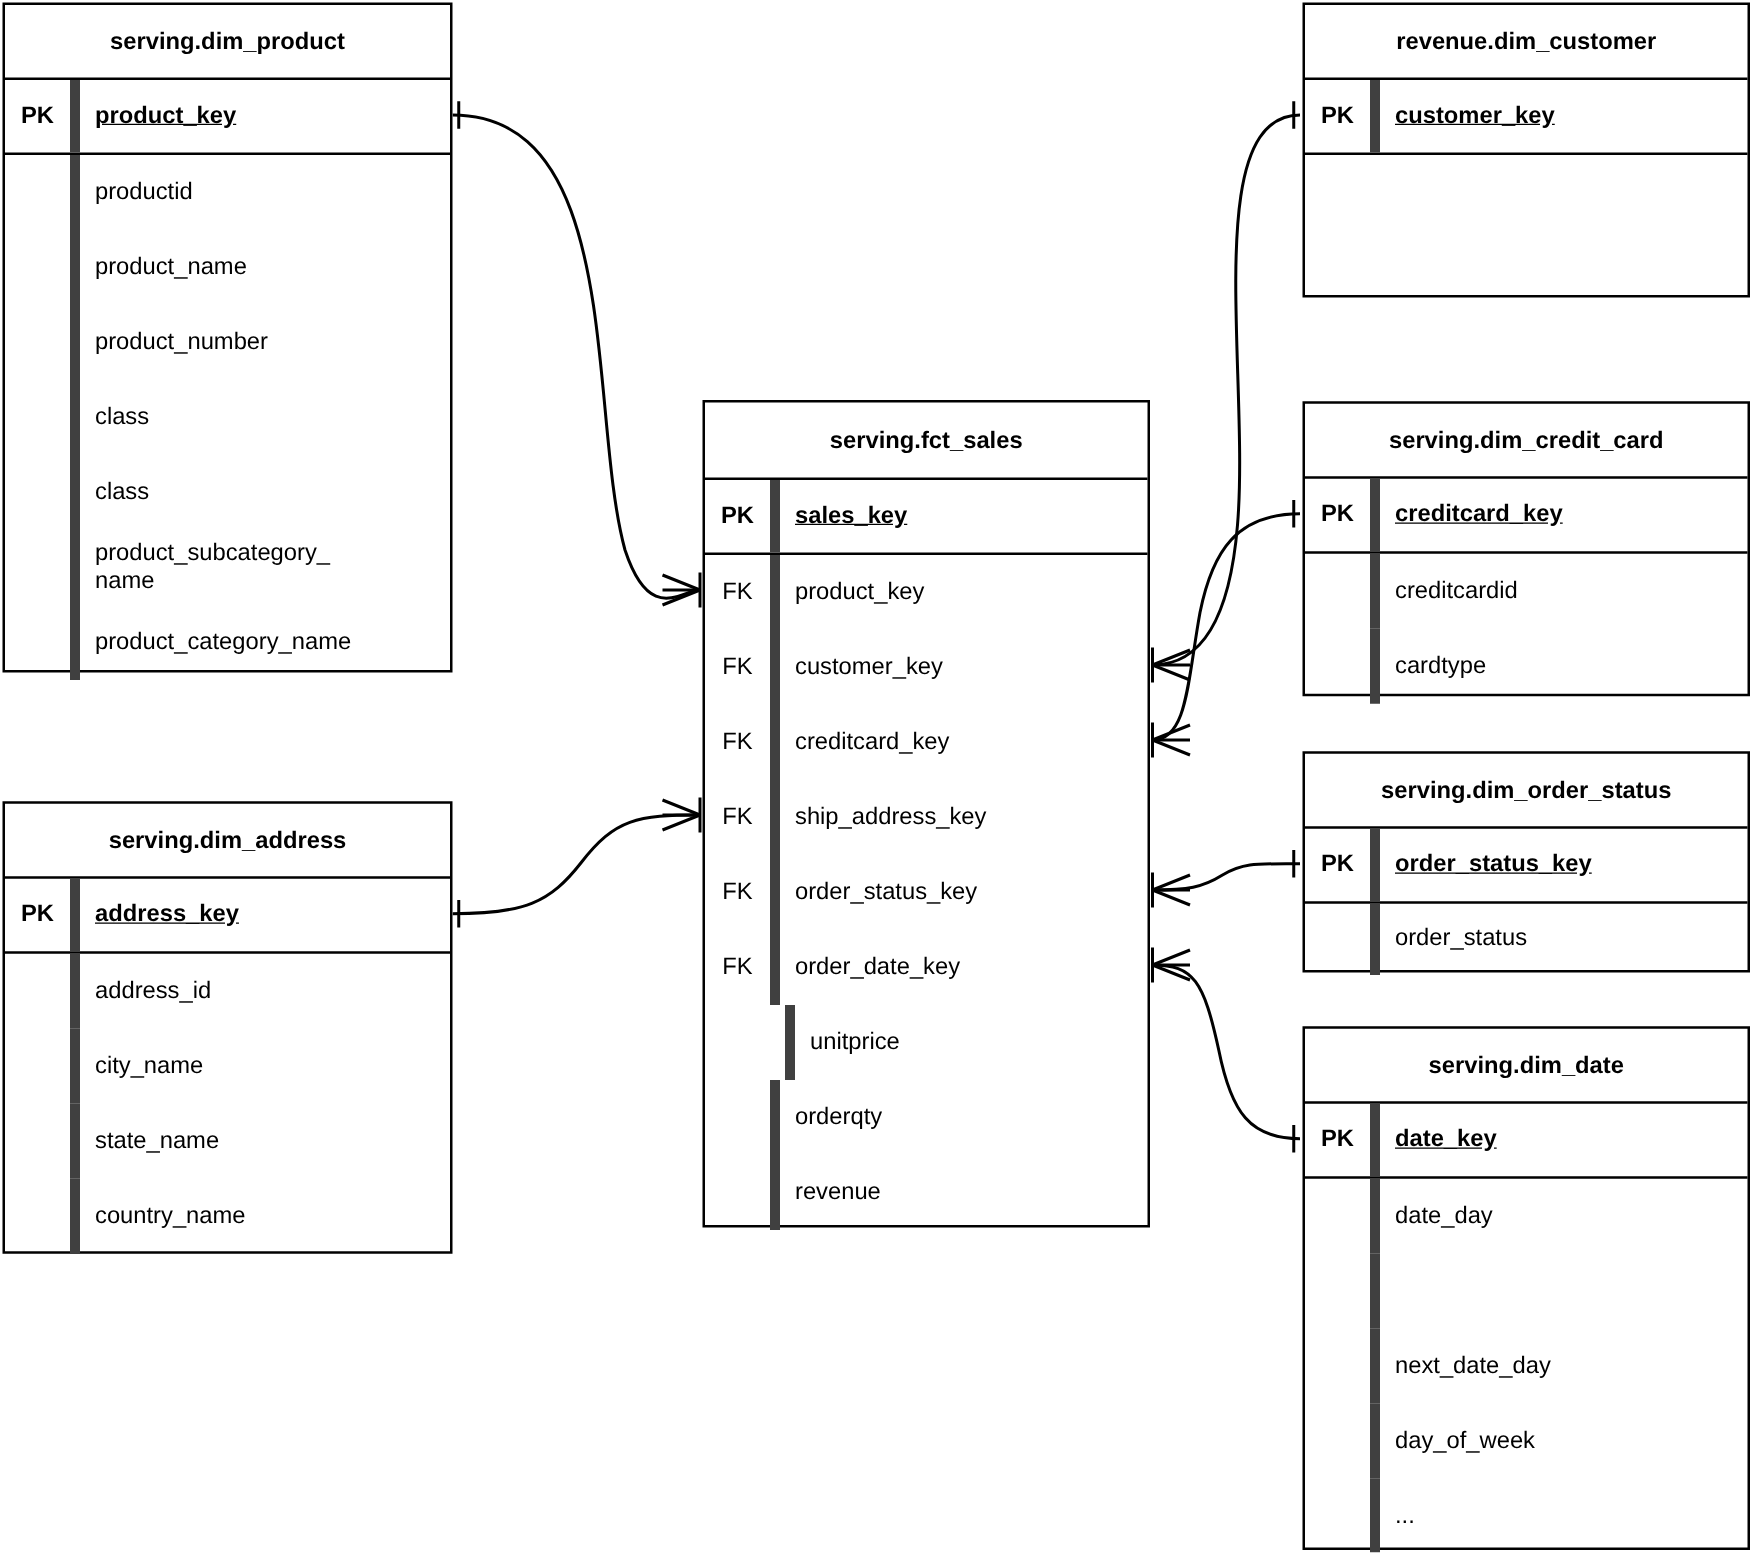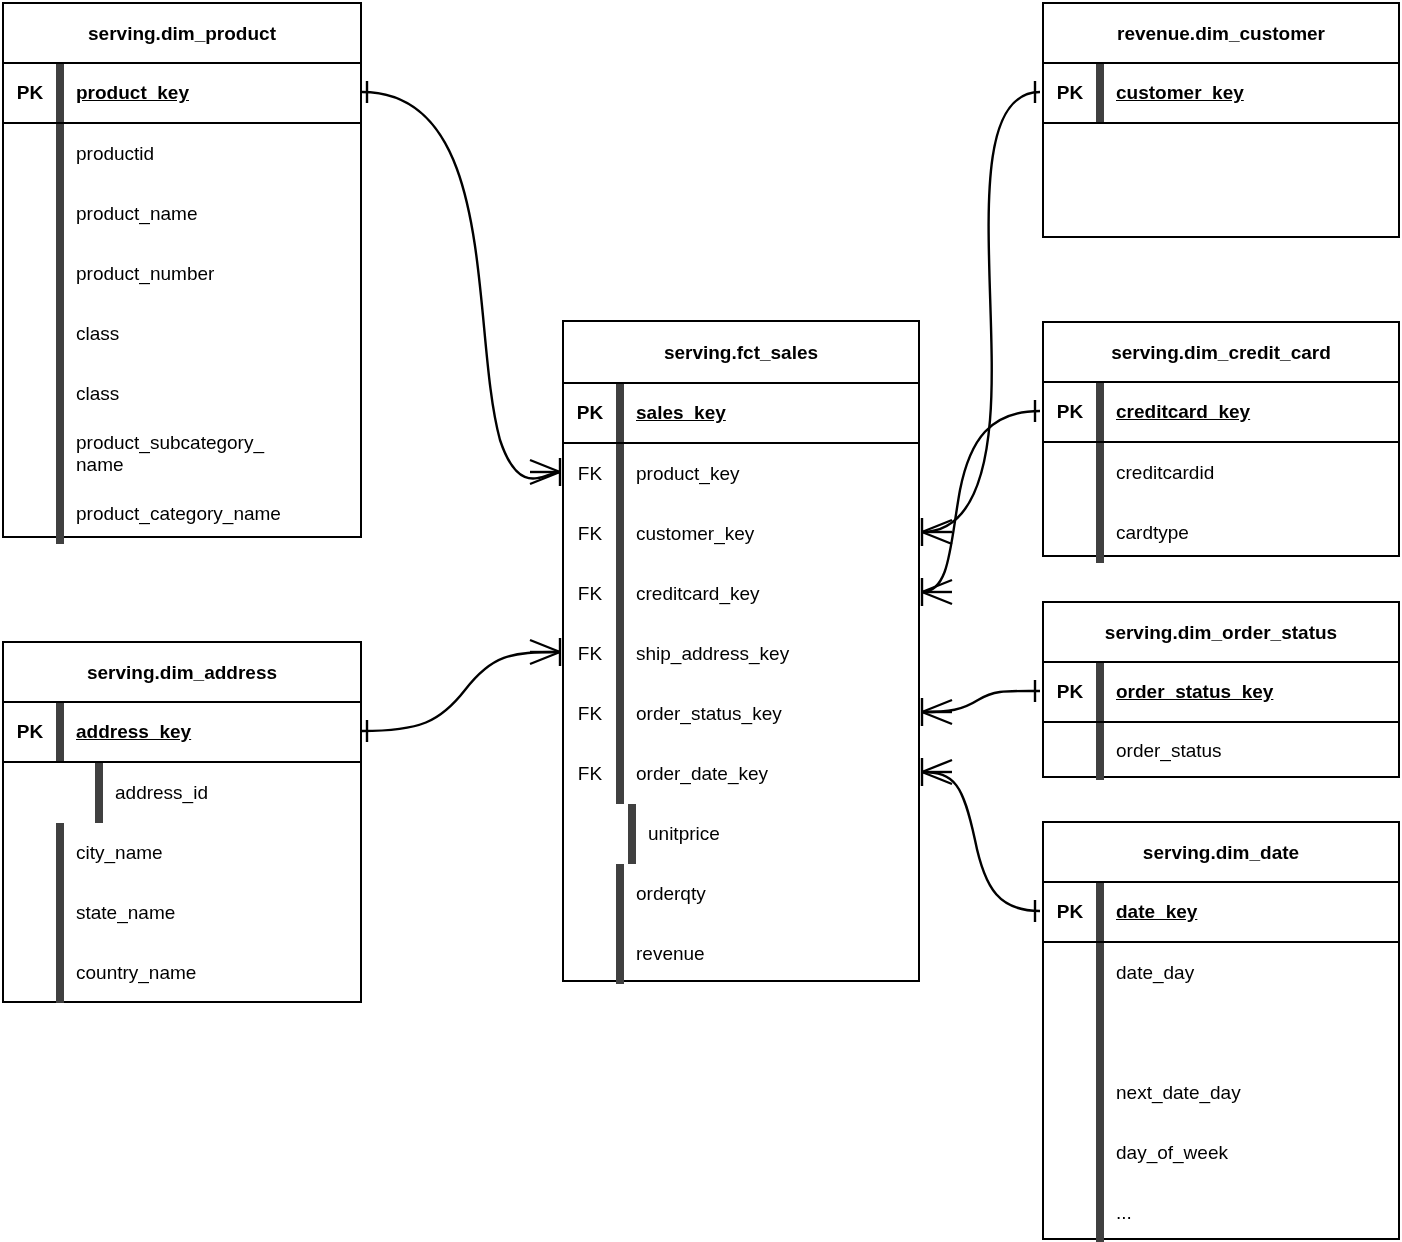--- a/index.html
+++ b/index.html
@@ -191,21 +191,21 @@
           </div>
         </div>
       </div>
       <div class="entity" style="left: 2px; top: 641px; width: 360px; height: 362px;">
         <div class="entity-title" style="height: 60px;">serving.dim_address</div>
         <div class="row pk-row" style="height: 60px;">
           <div class="keycell bold" style="flex-basis: 60px;">PK</div>
           <div class="attrcell key">address_key</div>
         </div>
         <div class="fields" style="height: 238px;">
-          <div class="row" style="height: 60px; margin-left: 39px;">
+          <div class="row" style="height: 60px;">
             <div class="keycell" style="flex-basis: 60px;"></div>
             <div class="attrcell">address_id</div>
           </div>
           <div class="row" style="height: 60px;">
             <div class="keycell" style="flex-basis: 60px;"></div>
             <div class="attrcell">city_name</div>
           </div>
           <div class="row" style="height: 60px;">
             <div class="keycell" style="flex-basis: 60px;"></div>
             <div class="attrcell">state_name</div>

